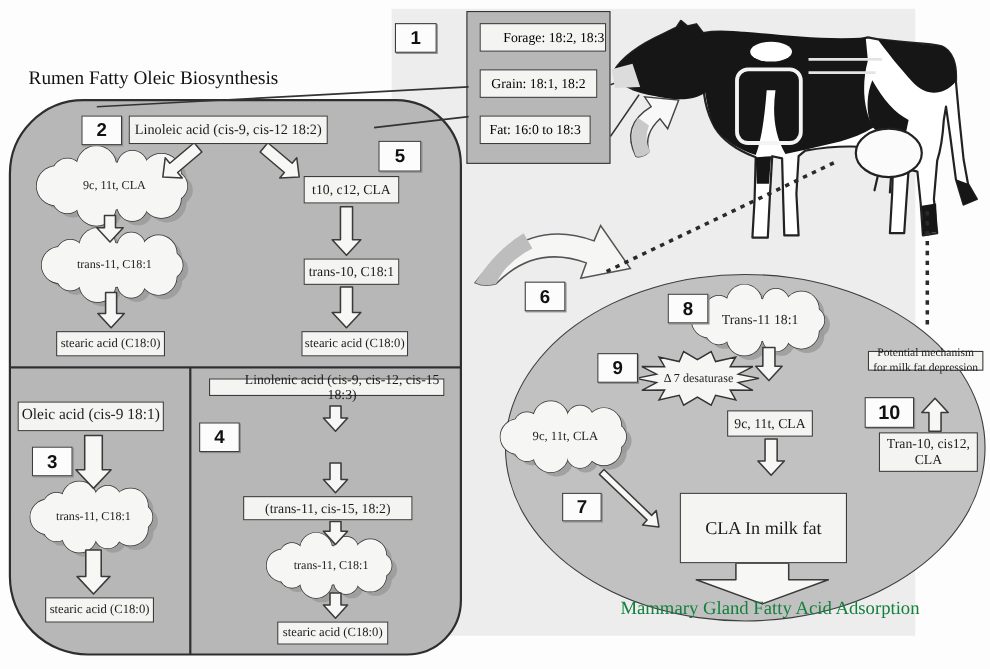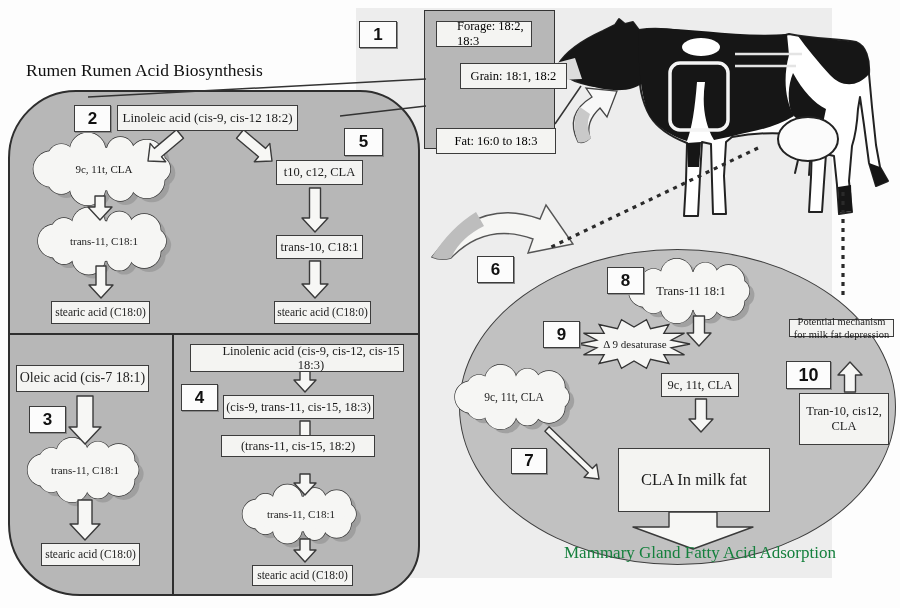--- a/index.html
+++ b/index.html
@@ -36,34 +36,34 @@
   #n8{left:607px;top:267px;width:37px;height:27px;}
   #n9{left:543px;top:321px;width:37px;height:27px;}
   #n10{left:786px;top:361px;width:45px;height:28px;font-size:18px;}
   
   #b-linoleic{left:117px;top:105px;width:181px;height:26px;font-size:13px;}
   #b-t10c12{left:276px;top:160px;width:87px;height:25px;font-size:12.5px;}
   #b-trans10{left:276px;top:235px;width:87px;height:24px;font-size:12.5px;}
   #b-stearic5{left:274px;top:301px;width:97px;height:23px;font-size:11.5px;}
   #b-stearic2{left:51px;top:301px;width:99px;height:23px;font-size:11.5px;}
   #b-oleic{left:16px;top:365px;width:133px;height:27px;font-size:14px;}
-  #b-linolenic{left:190px;top:344px;width:214px;height:28px;font-size:12.5px;padding-left:28px;}
+  #b-linolenic{left:190px;top:344px;width:214px;height:16px;font-size:12.5px;padding-left:28px;}
   #b-c9t11c15{left:223px;top:395px;width:151px;height:24px;font-size:12.5px;}
-  #b-t11c15{left:221px;top:435px;width:154px;height:22px;font-size:12.5px;}
+  #b-t11c15{left:221px;top:451px;width:154px;height:22px;font-size:12.5px;}
   #b-stearic4{left:252px;top:565px;width:101px;height:21px;font-size:11.5px;}
   #b-stearic3{left:41px;top:543px;width:99px;height:23px;font-size:11.5px;}
   #b-9c11t{left:661px;top:373px;width:78px;height:24px;font-size:12.5px;}
   #b-milk{left:618px;top:448px;width:152px;height:64px;font-size:16.5px;line-height:1.45;}
   #b-potential{left:789px;top:319px;width:105px;height:18px;font-size:10.5px;line-height:1.25;}
-  #b-tran10{left:799px;top:393px;width:90px;height:52px;font-size:12.5px;line-height:1.2;}
+  #b-tran10{left:799px;top:393px;width:90px;height:36px;font-size:12.5px;line-height:1.2;}
   .feeditem{background:#f4f4f2;border:1.3px solid #3c3c3c;display:flex;align-items:center;
             justify-content:center;font-size:12.5px;z-index:3;}
-  #f-forage{left:436px;top:21px;width:96px;height:26px;padding-left:20px;}
-  #f-grain{left:460px;top:63px;width:107px;height:26px;}
-  #f-fat{left:436px;top:105px;width:120px;height:26px;margin-top:23px;}
+  #f-forage{left:436px;top:21px;width:115px;height:26px;padding-left:20px;}
+  #f-grain{left:436px;top:63px;width:107px;height:26px;}
+  #f-fat{left:436px;top:105px;width:101px;height:26px;}
   
   #t-c1{left:104px;top:169px;} #t-c2{left:104px;top:241px;} #t-c3{left:85px;top:470px;}
   #t-c4{left:301px;top:514px;} #t-c5{left:691px;top:291px;font-size:12.5px;}
   #t-c6{left:514px;top:397px;font-size:11.5px;} #t-burst{left:635px;top:344px;font-size:11px;}
 </style>
 </head>
 <body>
 
 <div id="stage">
   <div class="abs" id="backdrop"></div>
@@ -410,21 +410,21 @@
         <polygon points="693.5,316.0 693.5,333.0 687.0,333.0 699.0,346.0 711.0,333.0 704.5,333.0 704.5,316.0" fill="#f7f7f5" stroke="#3a3a3a" stroke-width="1.4" stroke-linejoin="round"></polygon>
         <polygon points="695.5,399.0 695.5,419.0 689.0,419.0 701.0,432.0 713.0,419.0 706.5,419.0 706.5,399.0" fill="#f7f7f5" stroke="#3a3a3a" stroke-width="1.4" stroke-linejoin="round"></polygon>
         <polygon points="855.5,392.0 855.5,375.0 862.0,375.0 850.0,362.0 838.0,375.0 844.5,375.0 844.5,392.0" fill="#f7f7f5" stroke="#3a3a3a" stroke-width="1.4" stroke-linejoin="round"></polygon>
         <polygon points="176.5,129.8 154.4,148.4 150.2,143.4 148.0,161.0 165.7,161.8 161.5,156.8 183.5,138.2" fill="#f7f7f5" stroke="#3a3a3a" stroke-width="1.4" stroke-linejoin="round"></polygon>
         <polygon points="236.5,138.2 258.5,156.8 254.3,161.8 272.0,161.0 269.8,143.4 265.6,148.4 243.5,129.8" fill="#f7f7f5" stroke="#3a3a3a" stroke-width="1.4" stroke-linejoin="round"></polygon>
         <polygon points="544.9,431.2 588.3,472.8 584.1,477.2 599.0,479.0 596.6,464.2 592.4,468.5 549.1,426.8" fill="#f7f7f5" stroke="#3a3a3a" stroke-width="1.4" stroke-linejoin="round"></polygon>
         <polygon points="669.0,512.0 669.0,527.0 633.0,527.0 693.0,549.0 753.0,527.0 717.0,527.0 717.0,512.0" fill="#f7f7f5" stroke="#3a3a3a" stroke-width="1.4" stroke-linejoin="round"></polygon>
       </g>
   </svg>
 
-  <div class="abs" id="title">Rumen Rumen Acid Biosynthesis</div>
+  <div class="abs" id="title">Rumen Fatty Oleic Biosynthesis</div>
   <div class="abs" id="caption">Mammary Gland Fatty Acid Adsorption</div>
 
   <div class="abs num" id="n1">1</div>
   <div class="abs num" id="n2">2</div>
   <div class="abs num" id="n3">3</div>
   <div class="abs num" id="n4">4</div>
   <div class="abs num" id="n5">5</div>
   <div class="abs num" id="n6">6</div>
   <div class="abs num" id="n7">7</div>
   <div class="abs num" id="n8">8</div>
@@ -433,23 +433,22 @@
 
   <div class="abs feeditem" id="f-forage">Forage: 18:2, 18:3</div>
   <div class="abs feeditem" id="f-grain">Grain: 18:1, 18:2</div>
   <div class="abs feeditem" id="f-fat">Fat: 16:0 to 18:3</div>
 
   <div class="abs pbox" id="b-linoleic">Linoleic acid (cis-9, cis-12 18:2)</div>
   <div class="abs pbox" id="b-t10c12">t10, c12, CLA</div>
   <div class="abs pbox" id="b-trans10">trans-10, C18:1</div>
   <div class="abs pbox" id="b-stearic5">stearic acid (C18:0)</div>
   <div class="abs pbox" id="b-stearic2">stearic acid (C18:0)</div>
-  <div class="abs pbox" id="b-oleic">Oleic acid  (cis-7 18:1)</div>
+  <div class="abs pbox" id="b-oleic">Oleic acid  (cis-9 18:1)</div>
   <div class="abs pbox" id="b-linolenic">Linolenic acid (cis-9, cis-12, cis-15 18:3)</div>
-  <div class="abs pbox" id="b-c9t11c15">(cis-9, trans-11, cis-15, 18:3)</div>
   <div class="abs pbox" id="b-t11c15">(trans-11, cis-15, 18:2)</div>
   <div class="abs pbox" id="b-stearic4">stearic acid (C18:0)</div>
   <div class="abs pbox" id="b-stearic3">stearic acid (C18:0)</div>
   <div class="abs pbox" id="b-9c11t">9c, 11t, CLA</div>
   <div class="abs pbox" id="b-milk">
     <span>CLA In milk fat</span>
   </div>
   <div class="abs pbox" id="b-potential">
     <span>Potential mechanism</span>
     <span>for milk fat depression</span>
@@ -458,14 +457,14 @@
     <span>Tran-10, cis12,</span>
     <span>CLA</span>
   </div>
 
   <div class="abs cl" id="t-c1">9c, 11t, CLA</div>
   <div class="abs cl" id="t-c2">trans-11, C18:1</div>
   <div class="abs cl" id="t-c3">trans-11, C18:1</div>
   <div class="abs cl" id="t-c4">trans-11, C18:1</div>
   <div class="abs cl" id="t-c5">Trans-11 18:1</div>
   <div class="abs cl" id="t-c6">9c, 11t, CLA</div>
-  <div class="abs cl" id="t-burst">Δ 9 desaturase</div>
+  <div class="abs cl" id="t-burst">Δ 7 desaturase</div>
 </div>
 
 </body></html>

